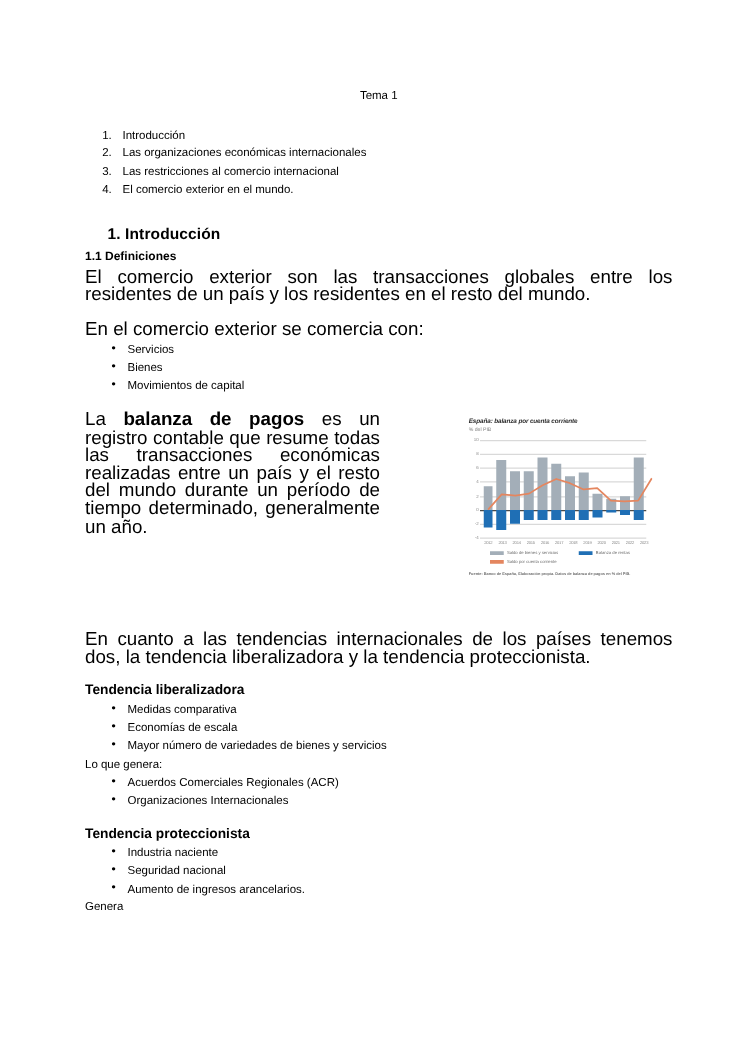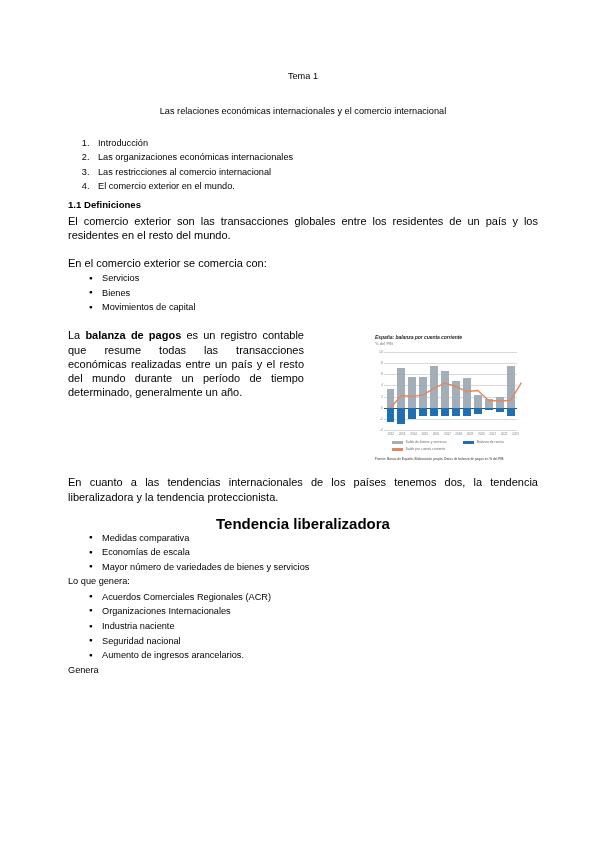--- a/index.html
+++ b/index.html
@@ -53,21 +53,21 @@
     line-height: 16px;
     letter-spacing: 0.1px;
   }
   h2.subsection-h {
     font-size: 9.6px;
     font-weight: bold;
     margin: 4px 0 0 0;
     line-height: 13px;
   }
   p.body-par {
-    font-size: 11px;
+    font-size: 15px;
     line-height: 14.2px;
     margin: 3px 0 0 0;
     text-align: justify;
   }
   p.body-par.narrow {
     width: 236px;
     text-align: justify;
   }
   p.gap-before { margin-top: 14px; }
   ul.bullets {
@@ -87,25 +87,24 @@
     left: -13px;
     top: -0.5px;
     font-size: 6.2px;
   }
   .lead-in {
     font-size: 9.2px;
     line-height: 14.4px;
     margin: 0;
   }
   h3.trend-h {
-    font-size: 15px;
+    font-size: 11px;
     font-weight: bold;
     margin: 13px 0 0 0;
     line-height: 13px;
-    text-align: center;
   }
   h2.sub12 {
     font-size: 9.6px;
     font-weight: bold;
     margin: 0;
     line-height: 13px;
   }
   b { font-weight: bold; }
 
   
@@ -254,29 +253,29 @@
     font-weight: bold;
   }
 </style>
 </head>
 <body>
 
 <div class="page">
 
   <div class="doc-title">Tema 1</div>
 
-  <div class="doc-subtitle">Las relaciones económicas internacionales y el comercio internacional</div>
 
   <ol class="toc">
     <li>Introducción</li>
     <li>Las organizaciones económicas internacionales</li>
     <li>Las restricciones al comercio internacional</li>
     <li>El comercio exterior en el mundo.</li>
   </ol>
 
+  <h1 class="section-h">1.  Introducción</h1>
 
   <h2 class="subsection-h">1.1 Definiciones</h2>
 
   <p class="body-par">El comercio exterior son las transacciones globales entre los residentes de un país y los residentes en el resto del mundo.</p>
 
   <p class="body-par gap-before">En el comercio exterior se comercia con:</p>
 
   <ul class="bullets">
     <li>Servicios</li>
     <li>Bienes</li>
@@ -298,20 +297,21 @@
     <li>Mayor número de variedades de bienes y servicios</li>
   </ul>
 
   <p class="lead-in">Lo que genera:</p>
 
   <ul class="bullets">
     <li>Acuerdos Comerciales Regionales (ACR)</li>
     <li>Organizaciones Internacionales</li>
   </ul>
 
+  <h3 class="trend-h">Tendencia proteccionista</h3>
 
   <ul class="bullets">
     <li>Industria naciente</li>
     <li>Seguridad nacional</li>
     <li>Aumento de ingresos arancelarios.</li>
   </ul>
 
   <p class="lead-in">Genera</p>
 
 </div>

